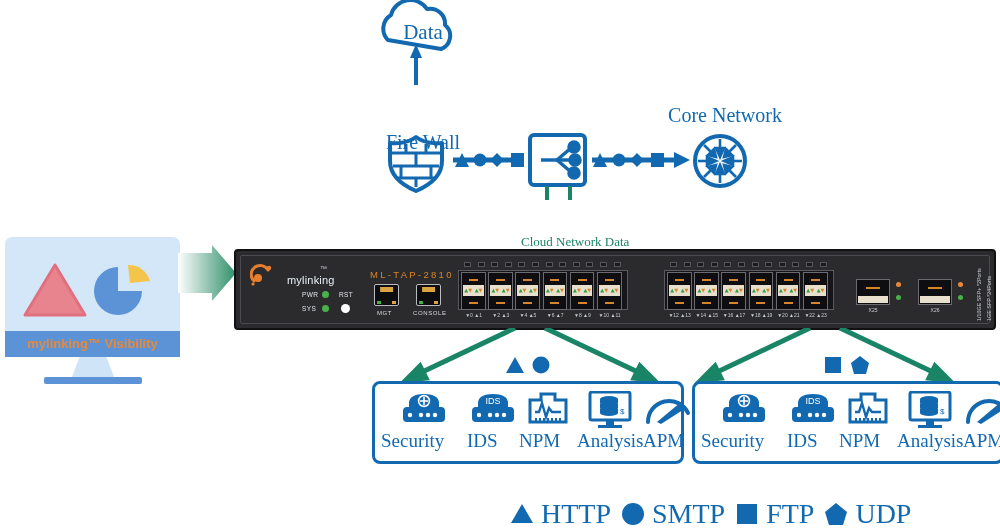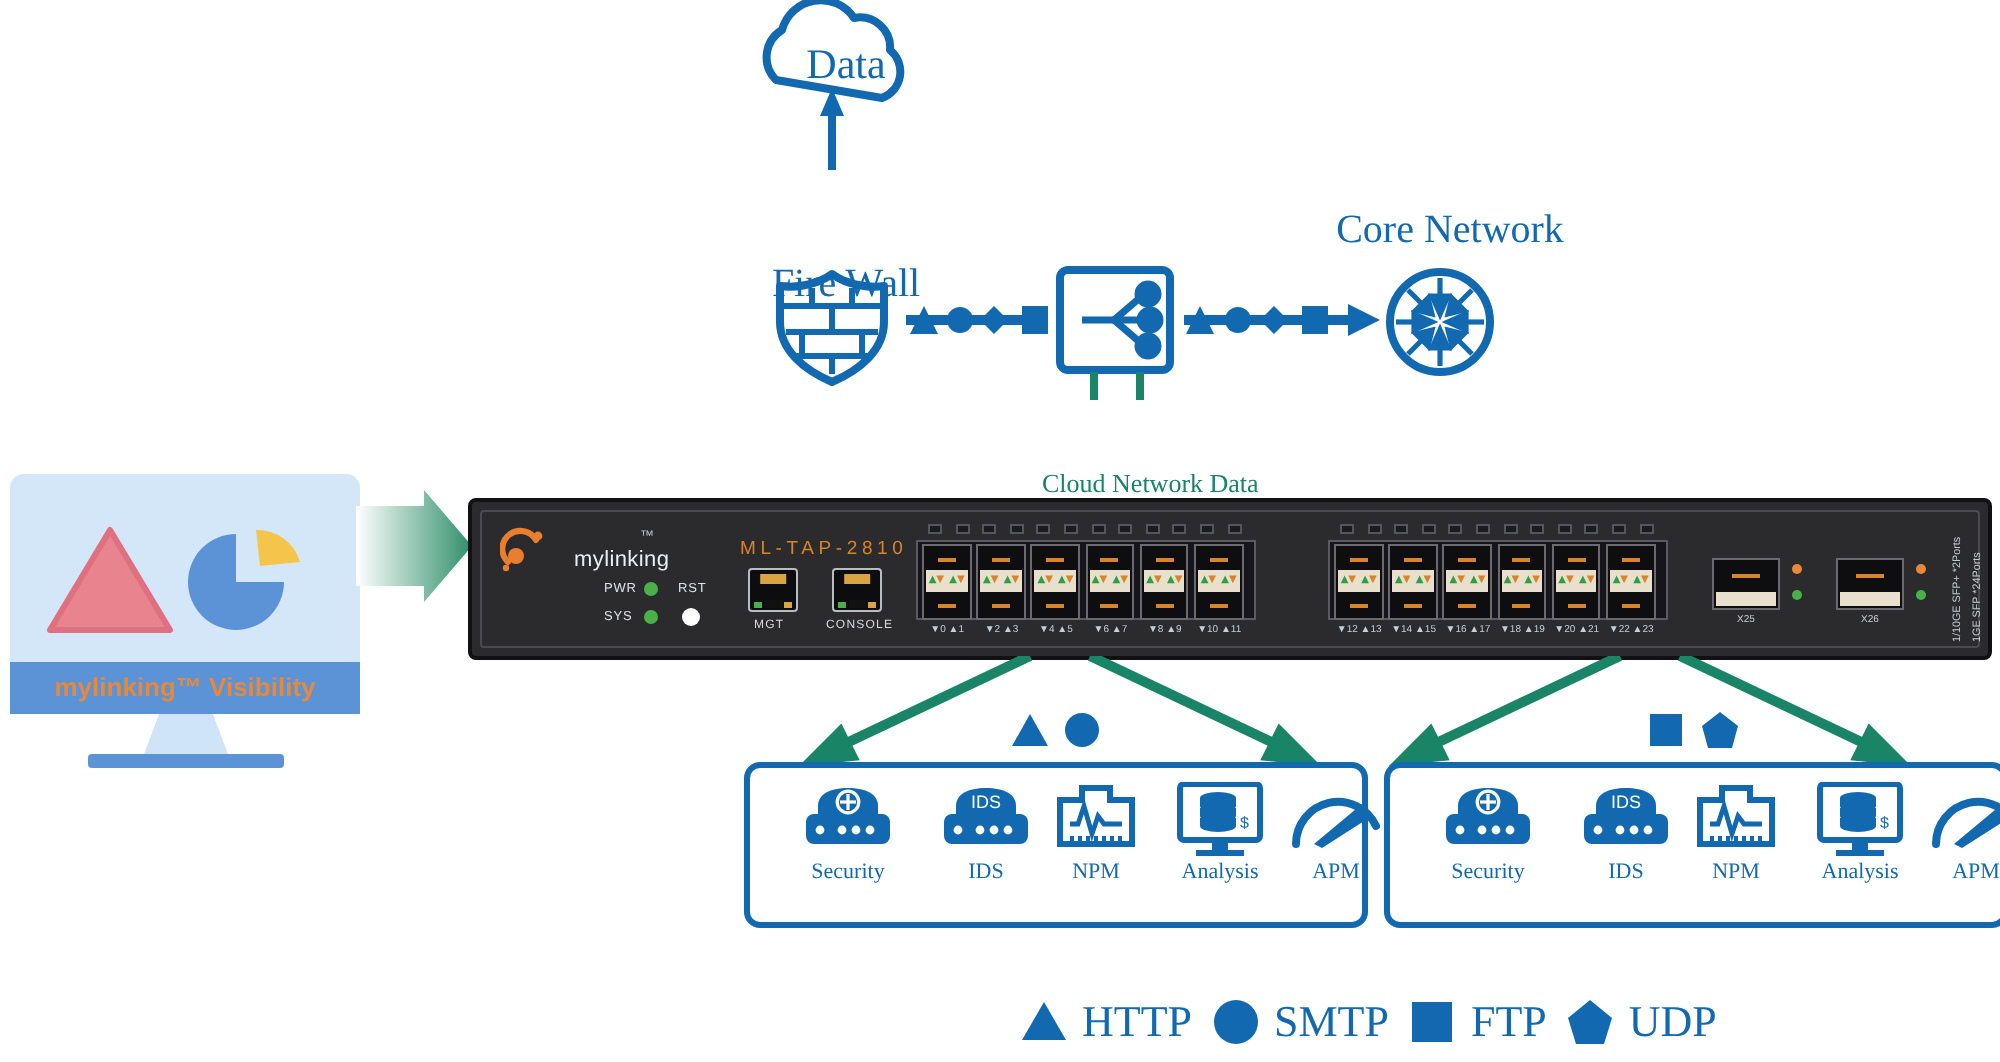--- a/index.html
+++ b/index.html
@@ -132,36 +132,36 @@
   
   .toolbox{
     border:3px solid #1269B0;
     border-radius:8px;
     box-sizing:border-box;
     background:#fff;
   }
   .toolname{
     color:#1269B0;
     font-family:"Liberation Serif", serif;
-    font-size:11px;
-    text-align:center;
+    font-size:19px;
+    text-align:left;
     white-space:nowrap;
   }
 
   
   .legend{
     position:absolute;
     display:flex;align-items:center;
     gap:10px;
   }
   .legend-item{display:flex;align-items:center;gap:7px;}
   .legend-text{
     color:#1269B0;
     font-family:"Liberation Serif", serif;
-    font-size:22px;
+    font-size:28px;
     white-space:nowrap;
   }
 
   
   .mon-body{background:#d3e7f8;border-radius:7px;}
   .mon-band{background:#5b93d6;}
   .mon-band-text{
     color:#e8893a;
     font-family:"Liberation Sans", sans-serif;
     font-size:13px;

